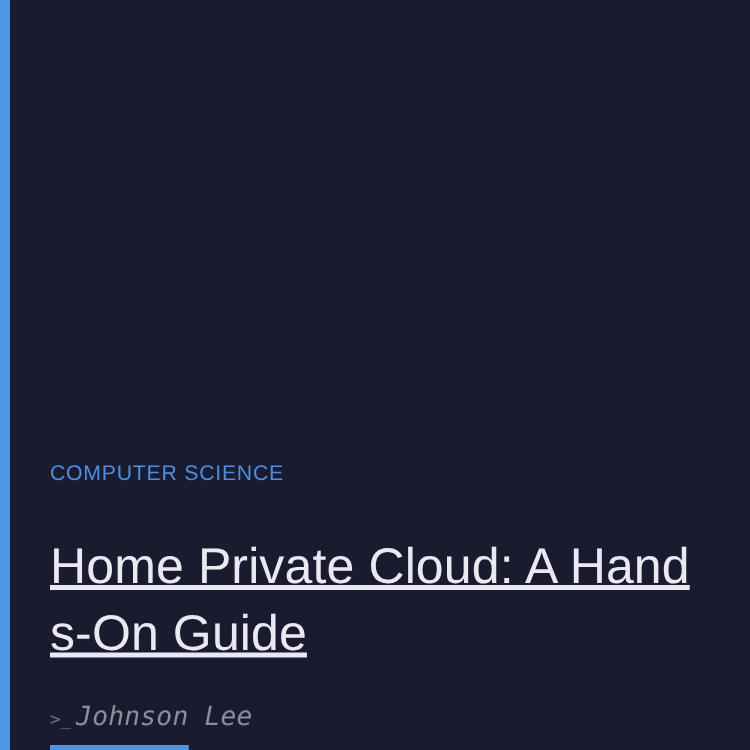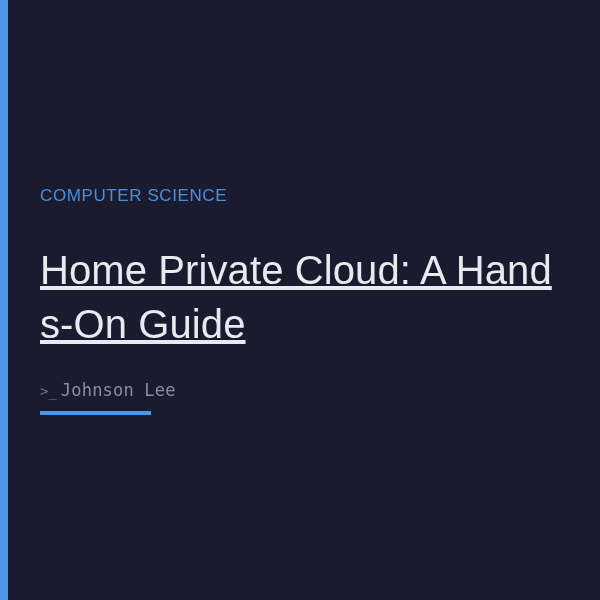--- a/index.html
+++ b/index.html
@@ -29,21 +29,21 @@
     background: #4a96e8;
   }
   .content {
     position: absolute;
     left: 40px;
     top: 0;
     width: 520px;
     height: 600px;
     display: flex;
     flex-direction: column;
-    justify-content: center;
+    justify-content: flex-end;
     align-items: flex-start;
   }
   .category {
     font-size: 17px;
     line-height: 20px;
     letter-spacing: 0.6px;
     color: #4a90e2;
     text-transform: uppercase;
     white-space: nowrap;
     margin: 0 0 37px 0;
@@ -69,24 +69,25 @@
   }
   .prompt {
     font-family: "DejaVu Sans Mono", monospace;
     font-size: 14px;
     line-height: 18px;
     color: #6f7488;
     margin-right: 4px;
   }
   .author-name {
     font-family: "DejaVu Sans Mono", monospace;
-    font-size: 17px;
+    font-size: 21px;
     line-height: 18px;
     color: #8a8f9e;
     letter-spacing: 0.2px;
+    font-style: italic;
   }
   .accent-bar {
     width: 111px;
     height: 4px;
     background: #4a96e8;
     border-radius: 0;
   }
 </style>
 </head>
 <body>

